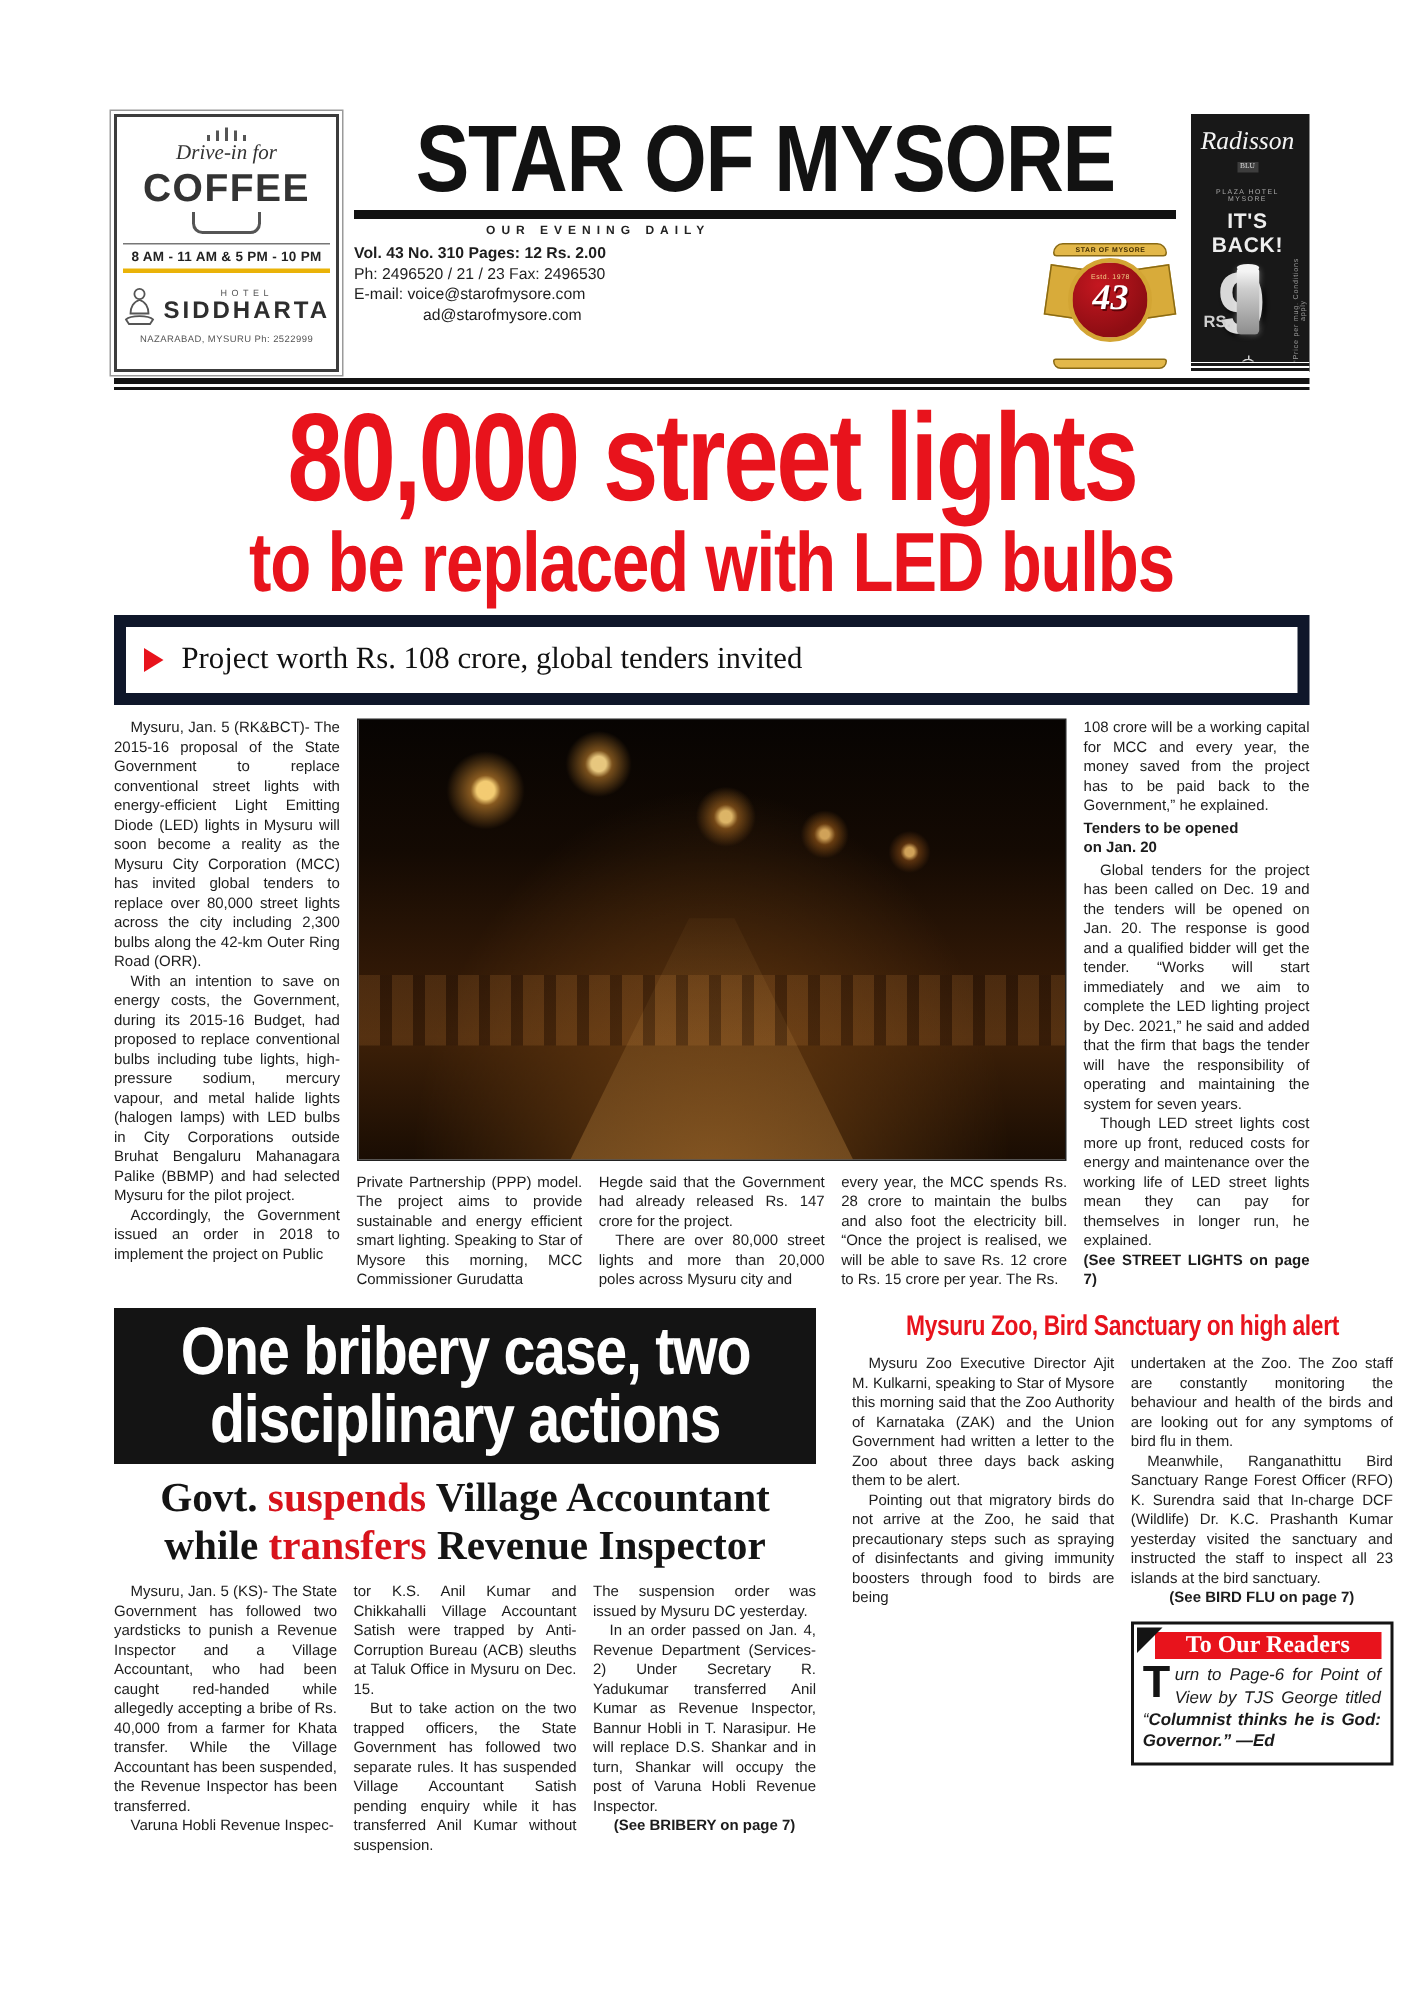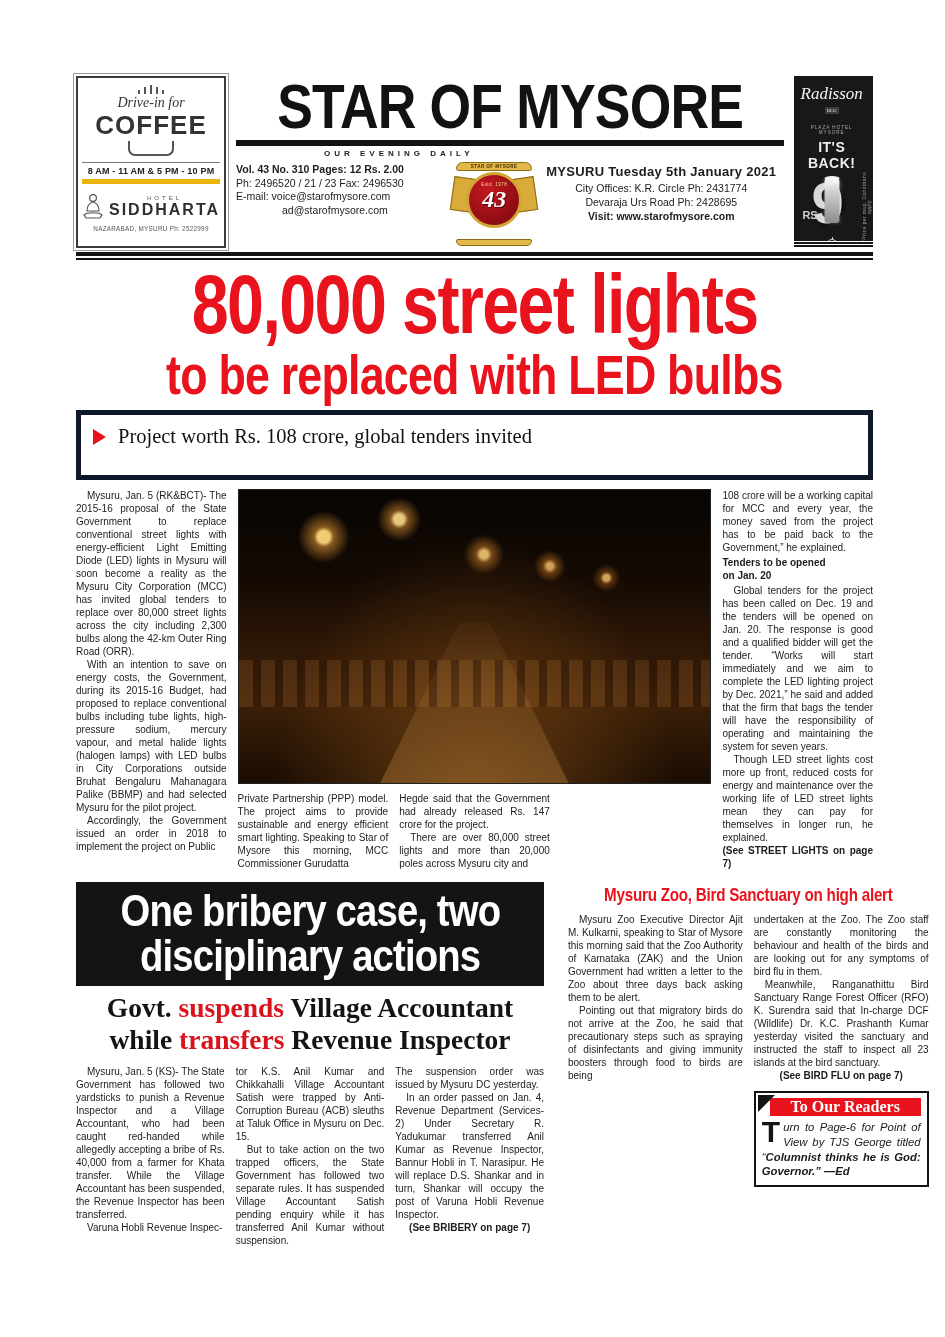--- a/index.html
+++ b/index.html
@@ -9,21 +9,21 @@
 
   
   .header-row { display: flex; gap: 10px; height: 172px; }
   .coffee-ad { width: 158px; border: 2px solid #3c3c3c; outline: 1px solid #9a9a9a; outline-offset: 2px; padding: 6px 4px 4px; display: flex; flex-direction: column; align-items: center; color: #3a3a3a; }
   .steam { display: flex; gap: 4px; align-items: flex-end; height: 10px; margin-bottom: 1px; }
   .steam i { display: block; width: 2px; background: #555; }
   .steam i:nth-child(1){height:4px;} .steam i:nth-child(2){height:7px;} .steam i:nth-child(3){height:9px;} .steam i:nth-child(4){height:7px;} .steam i:nth-child(5){height:4px;}
   .drivein { font-family: "Liberation Serif", serif; font-style: italic; font-size: 14px; color: #333; }
   .coffee-word { font-size: 26px; font-weight: bold; letter-spacing: 1px; color: #333; line-height: 1; margin-top: 1px; }
   .cup { width: 46px; height: 15px; border: 2px solid #555; border-top: none; border-radius: 0 0 7px 7px; margin-top: 3px; }
-  .hours { width: 100%; border-top: 1px solid #777; border-bottom: 5px solid #eab308; text-align: center; font-weight: bold; font-size: 9px; letter-spacing: 0.2px; padding: 3px 0; margin-top: 6px; color: #222; }
+  .hours { width: 100%; border-top: 1px solid #777; border-bottom: 3px solid #eab308; text-align: center; font-weight: bold; font-size: 9px; letter-spacing: 0.2px; padding: 3px 0; margin-top: 6px; color: #222; }
   .hotel-row { display: flex; align-items: center; gap: 5px; margin-top: 8px; }
   .hotel-names { text-align: center; }
   .hotel-small { font-size: 6px; letter-spacing: 3px; color: #555; }
   .hotel-name { font-size: 16px; letter-spacing: 2px; color: #2e2e2e; font-weight: 600; }
   .hotel-addr { font-size: 6.3px; color: #555; margin-top: 3px; letter-spacing: 0.3px; }
 
   .masthead { flex: 1; display: flex; flex-direction: column; align-items: stretch; padding-top: 2px; }
   .mast-title { text-align: center; font-size: 63px; font-weight: 800; color: #121212; line-height: 0.92; letter-spacing: -1px; }
   .cx { display: inline-block; transform: scaleX(0.85); transform-origin: center; white-space: nowrap; }
   .mast-rule { height: 6px; background: #121212; margin-top: 4px; }
@@ -65,21 +65,21 @@
   .double-rule { margin-top: 4px; height: 8px; border-top: 4px solid #141414; border-bottom: 2px solid #141414; }
 
   
   .lead-head { text-align: center; color: #e8131c; margin-top: 4px; }
   .lead-h1 { font-size: 83px; font-weight: 800; line-height: 0.98; letter-spacing: -2px; }
   .lead-h2 { font-size: 56px; font-weight: 800; line-height: 1.0; letter-spacing: -1px; margin-top: 2px; }
   .cx80 { display: inline-block; transform: scaleX(0.8); transform-origin: center; white-space: nowrap; }
   .cx85 { display: inline-block; transform: scaleX(0.85); transform-origin: center; white-space: nowrap; }
   .cx75 { display: inline-block; transform: scaleX(0.75); transform-origin: center; white-space: nowrap; }
 
-  .bullet-box { border: 5px solid #0f172a; margin-top: 7px; padding: 7px 12px 24px; }
+  .bullet-box { border: 8px solid #0f172a; margin-top: 7px; padding: 7px 12px 8px; }
   .bullet-row { display: flex; align-items: center; gap: 12px; padding: 3px 0; }
   .tri-icon { width: 0; height: 0; border-left: 13px solid #e8131c; border-top: 8px solid transparent; border-bottom: 8px solid transparent; flex: 0 0 13px; }
   .bullet-text { font-family: "Liberation Serif", serif; font-size: 20.5px; color: #111; }
 
   
   .bodytext p { text-indent: 11px; text-align: justify; }
   .bodytext p.noind { text-indent: 0; }
   .story1 { display: grid; grid-template-columns: repeat(5, 1fr); column-gap: 11px; margin-top: 9px; font-size: 10px; line-height: 13px; color: #1c1c1c; }
   .s1col1 { grid-column: 1; grid-row: 1 / 3; }
   .s1photo { grid-column: 2 / 5; grid-row: 1; height: 295px; position: relative; overflow: hidden; border: 1px solid #222;
@@ -169,26 +169,20 @@
           <div class="badge">
             <div class="wing left"></div>
             <div class="wing right"></div>
             <div class="band">STAR OF MYSORE</div>
             <div class="circle">
               <div class="estd">Estd. 1978</div>
               <div class="num">43</div>
             </div>
             <div class="band bottom"></div>
           </div>
-          <div class="info-right">
-            <div class="r1">MYSURU Tuesday 5th January 2021</div>
-            <div>City Offices: K.R. Circle  Ph: 2431774</div>
-            <div>Devaraja Urs Road  Ph: 2428695</div>
-            <div class="r4">Visit: www.starofmysore.com</div>
-          </div>
         </div>
       </div>
 
       <div class="radisson">
         <div class="rad-brand"><span>Radisson</span><span class="rad-blu">BLU</span></div>
         <div class="rad-sub">PLAZA HOTEL MYSORE</div>
         <div class="rad-back">IT'S BACK!</div>
         <div class="rad-price-row">
           <span class="rad-rs">RS.</span>
           <div class="rad-price">9 9</div>
@@ -241,20 +235,23 @@
         <p class="see-line">(See STREET LIGHTS on page 7)</p>
       </div>
 
       <div class="s1under" style="grid-column:2">
         <p class="noind">Private Partnership (PPP) model. The project aims to provide sustainable and energy efficient smart lighting. Speaking to Star of Mysore this morning, MCC Commissioner Gurudatta</p>
       </div>
       <div class="s1under" style="grid-column:3">
         <p class="noind">Hegde said that the Government had already released Rs. 147 crore for the project.</p>
         <p>There are over 80,000 street lights and more than 20,000 poles across Mysuru city and</p>
       </div>
+      <div class="s1under" style="grid-column:4">
+        <p class="noind">every year, the MCC spends Rs. 28 crore to maintain the bulbs and also foot the electricity bill. “Once the project is realised, we will be able to save Rs. 12 crore to Rs. 15 crore per year. The Rs.</p>
+      </div>
     </div>
 
     <div class="bottom-row">
 
       <div class="bribery">
         <div class="black-box">
           <div class="bb-line"><span class="cx85">One bribery case, two</span></div>
           <div class="bb-line"><span class="cx85">disciplinary actions</span></div>
         </div>
         <div class="serif-subhead">

